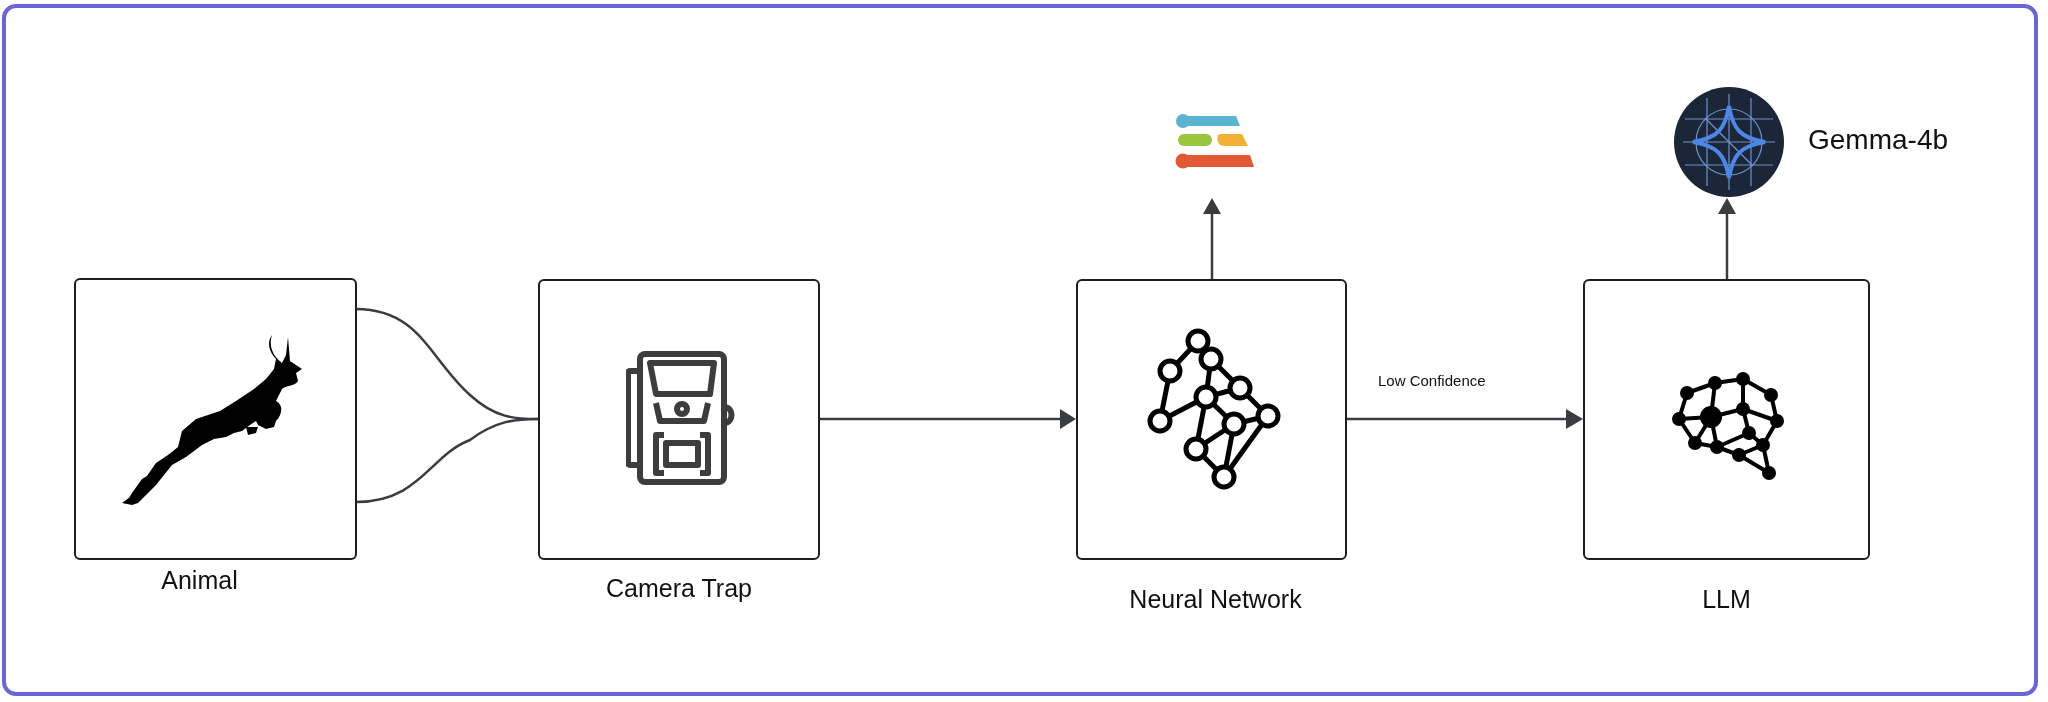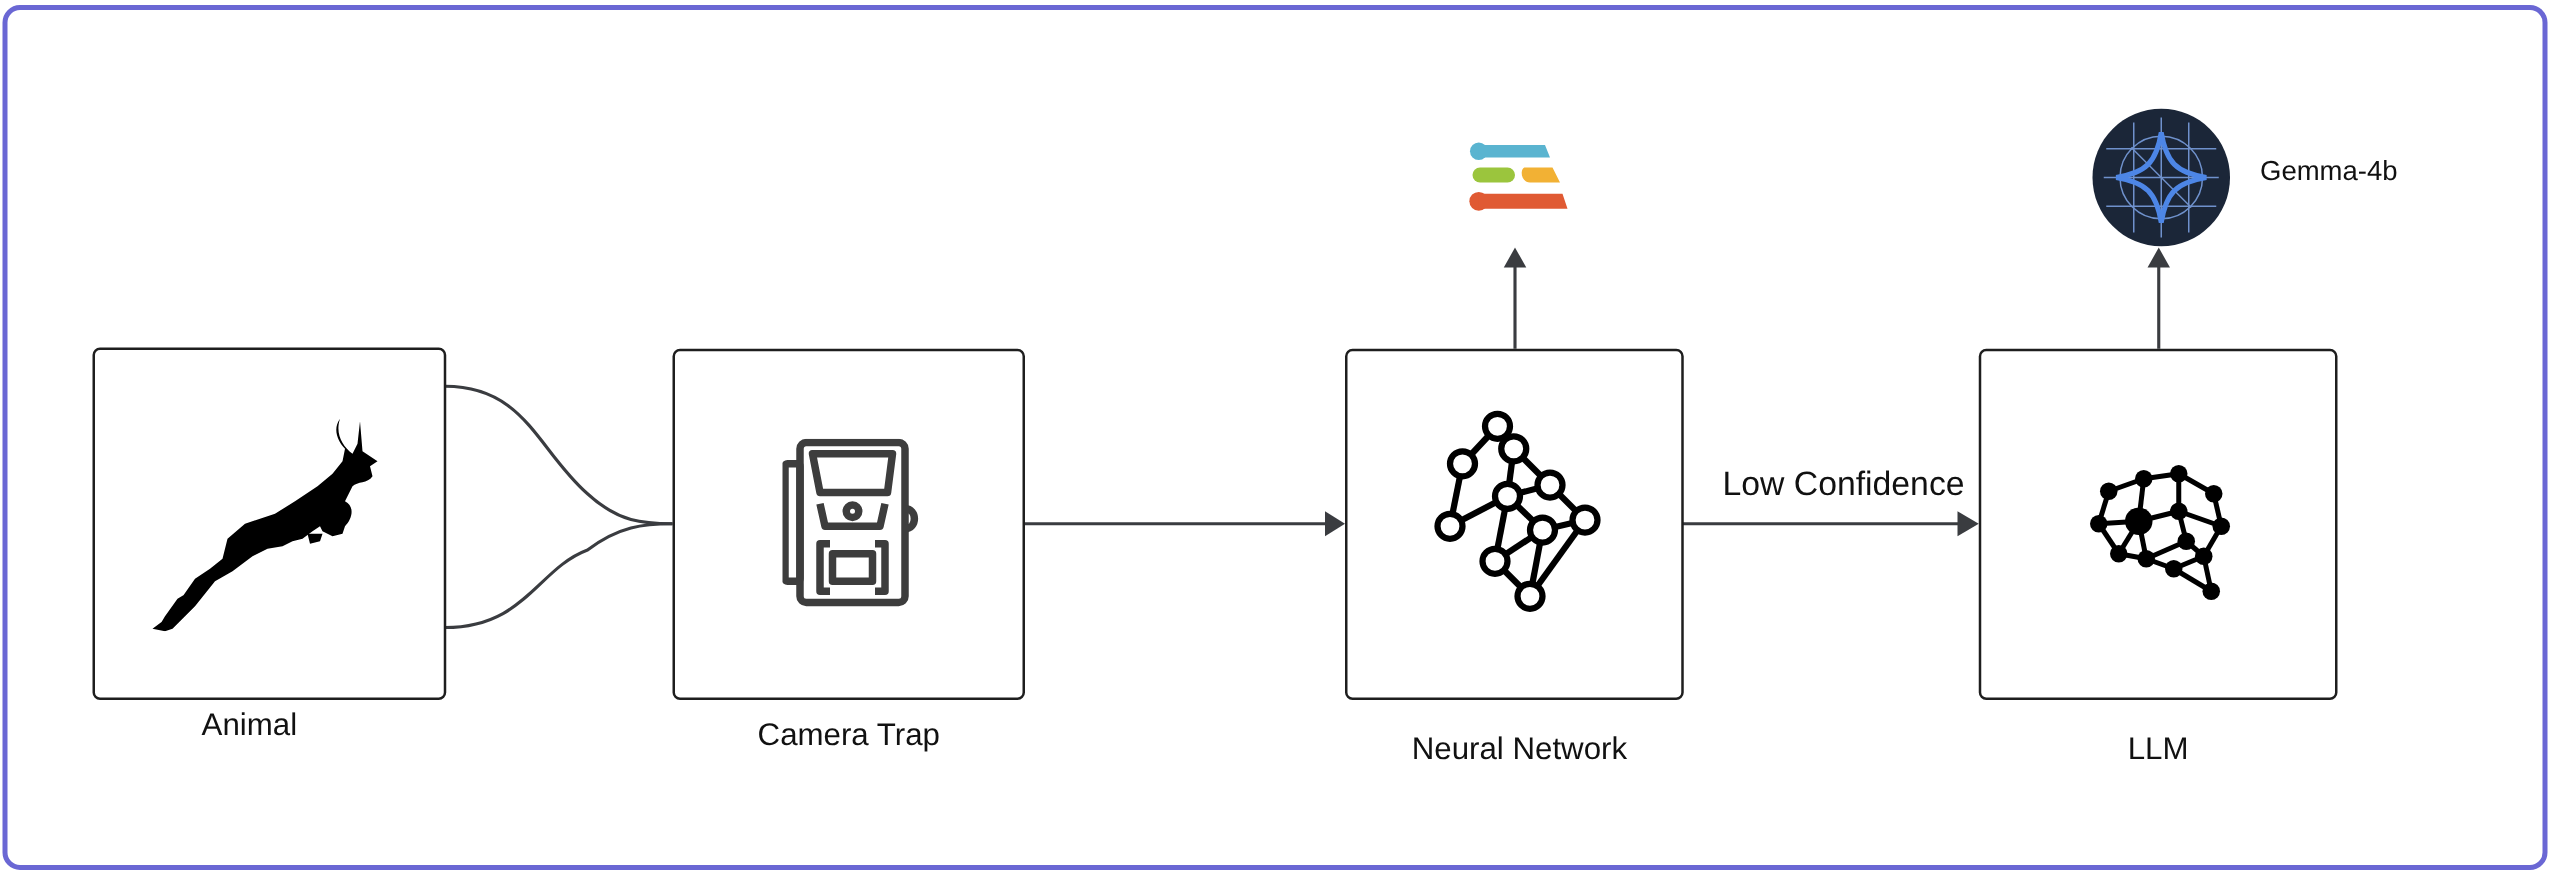--- a/index.html
+++ b/index.html
@@ -3,21 +3,21 @@
 <meta charset="utf-8">
 <style>
   html, body { margin: 0; padding: 0; background: #ffffff; }
   body { width: 2048px; height: 702px; position: relative; overflow: hidden;
          font-family: "Liberation Sans", "DejaVu Sans", sans-serif; }
   .frame { position: absolute; left: 2px; top: 4px; width: 2036px; height: 692px;
            border: 4px solid #6a67d4; border-radius: 14px; box-sizing: border-box; background: #fff; }
   svg.canvas { position: absolute; left: 0; top: 0; }
   .node { position: absolute; border: 2px solid #1e1e1e; border-radius: 6px; background: #fff; box-sizing: border-box; }
   .label { position: absolute; font-size: 25px; color: #111; text-align: center; white-space: nowrap; }
-  .edge-label { position: absolute; font-size: 27px; color: #111; white-space: nowrap; }
+  .edge-label { position: absolute; font-size: 15px; color: #111; white-space: nowrap; }
   .icon { position: absolute; }
 </style>
 </head>
 <body>
 
 <div class="frame"></div>
 
 <svg class="canvas" width="2048" height="702">
   <defs>
     <marker id="arrow" markerWidth="10" markerHeight="10" refX="9" refY="5" orient="auto" markerUnits="userSpaceOnUse">
@@ -167,13 +167,13 @@
     <line x1="34" y1="12" x2="34" y2="100"></line>
     <line x1="78" y1="12" x2="78" y2="100"></line>
     <line x1="12" y1="33" x2="100" y2="33"></line>
     <line x1="12" y1="79" x2="100" y2="79"></line>
     <line x1="10" y1="56" x2="102" y2="56"></line>
     <line x1="56" y1="8" x2="56" y2="104"></line>
     <line x1="32" y1="32" x2="80" y2="80"></line>
   </g>
   <path d="M56,20 C60,44 68,52 92,56 C68,60 60,68 56,92 C52,68 44,60 20,56 C44,52 52,44 56,20 Z" fill="none" stroke="#4d86e6" stroke-width="4"></path>
 </svg>
-<div class="label" style="left:1808px; top:124px; text-align:center; font-size:22px;">Gemma-4b</div>
+<div class="label" style="left:1808px; top:124px; text-align:center; font-size:28px;">Gemma-4b</div>
 
 </body></html>

